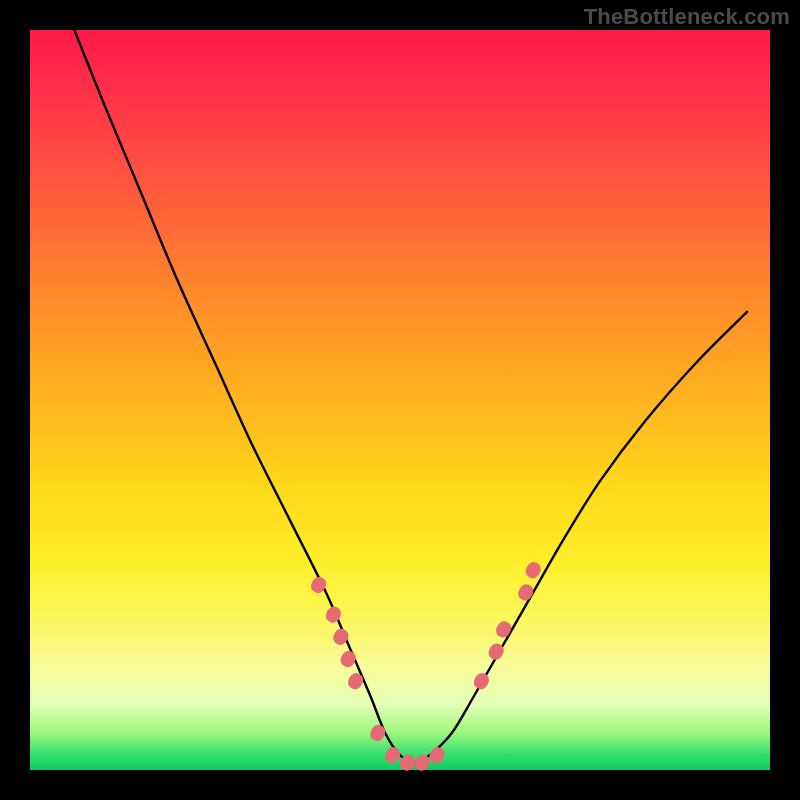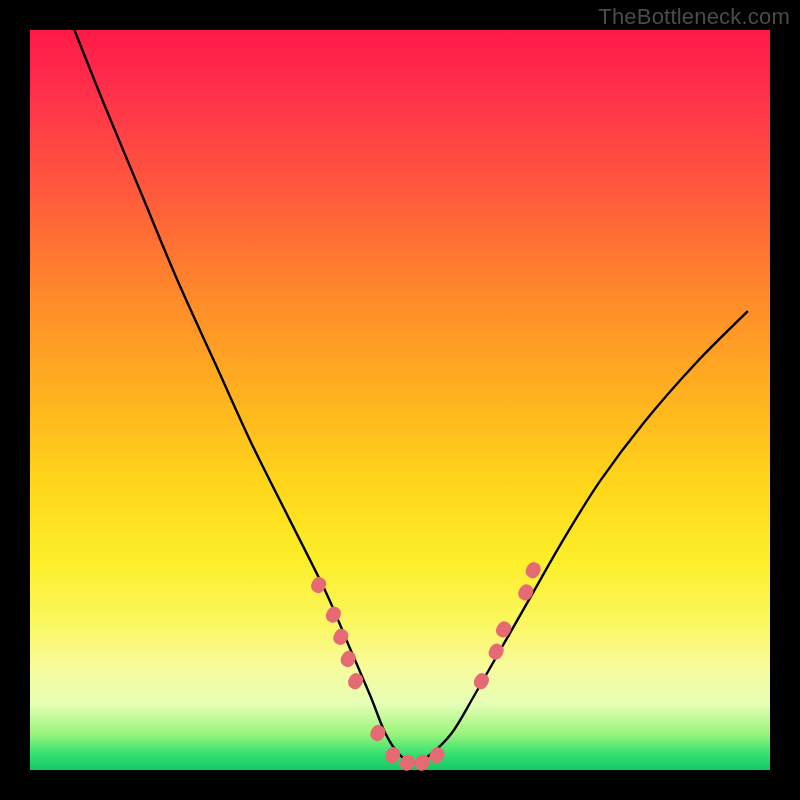--- a/index.html
+++ b/index.html
@@ -42,21 +42,21 @@
       #2fe06f 98%,
       #17c765 100%
     );
   }
   .watermark {
     position: absolute;
     top: 4px;
     right: 10px;
     color: #4b4b4b;
     font-size: 22px;
-    font-weight: 400;
+    font-weight: 700;
     letter-spacing: 0.2px;
     user-select: none;
   }
   svg.curve {
     position: absolute;
     top: 0;
     left: 0;
     width: 740px;
     height: 740px;
     overflow: visible;

